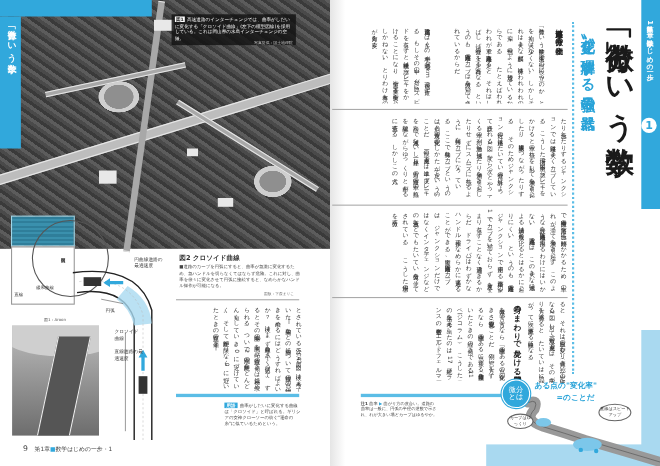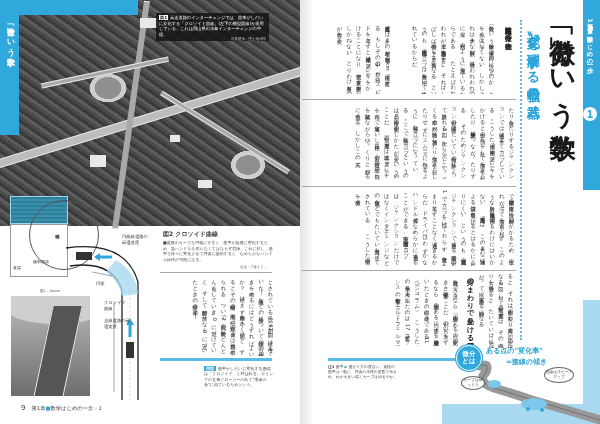--- a/index.html
+++ b/index.html
@@ -114,21 +114,21 @@
   .blue-rule { position:absolute; left: 28px; top: 358px; width: 150px; height: 3px; background:#5bbde6; }
   .footnote { position:absolute; left: 28px; top: 364px; width: 70px; font-size: 3.8px; line-height: 5.2px; color:#444; }
   .footnote-label { font-weight:bold; }
   .footnote-arrow { color:#31a8dc; }
 
   .bottom-band { position:absolute; left: 142px; top: 404px; width: 158px; height: 20px; background:#a9d9f0; }
   .right-band { position:absolute; left: 283px; top: 300px; width: 17px; height: 124px; background:#a9d9f0; }
 
   .bidun-badge {
     position:absolute; left: 456px; top: 345px; width: 26px; height: 26px; border-radius:50%;
-    background:#31a8dc; color:#fff; font-size: 6.5px; font-weight:bold; line-height:7px; display:flex; flex-direction:column; align-items:center; justify-content:center; border:1.5px solid #fff; box-shadow:0 0 0 1px #31a8dc;
+    background:#31a8dc; color:#fff; font-size: 6.5px; font-weight:normal; line-height:7px; display:flex; flex-direction:column; align-items:center; justify-content:center; border:1.5px solid #fff; box-shadow:0 0 0 1px #31a8dc;
   }
   .callout-title { position:absolute; left: 486px; top: 346px; font-size: 7px; color:#29a3d8; font-weight:bold; }
   .callout-sub { position:absolute; left: 506px; top: 357px; font-size: 7px; color:#29a3d8; font-weight:bold; }
   .bubble { position:absolute; background:#fff; border:1px solid #666; border-radius:50%; font-size:3.8px; line-height:4.6px; text-align:center; color:#333; display:flex; align-items:center; justify-content:center; }
   .bubble.slow { left: 461px; top: 376px; width: 24px; height: 14px; }
   .bubble.fast { left: 544px; top: 367px; width: 30px; height: 16px; }
   .curve-svg { position:absolute; left: 450px; top: 356px; width: 150px; height: 68px; }
 </style>
 </head>
 <body>
@@ -247,16 +247,16 @@
     <ellipse cx="44" cy="28" rx="7" ry="4" fill="#7cc7ea"></ellipse>
     <ellipse cx="84" cy="48" rx="13" ry="6" fill="#7cc7ea"></ellipse>
     <circle cx="78" cy="53" r="2" fill="#31a8dc"></circle>
       <circle cx="92" cy="54" r="2" fill="#31a8dc"></circle>
   </svg>
   <div class="bidun-badge">
     <span>微分</span>
     <span>とは</span>
   </div>
   <div class="callout-title">ある点の"変化率"</div>
-  <div class="callout-sub">=接線の傾き</div>
+  <div class="callout-sub">=のことだ</div>
   <div class="bubble slow">カーブはゆっくり</div>
   <div class="bubble fast">直線はスピードアップ</div>
 </div>
 
 </body></html>

